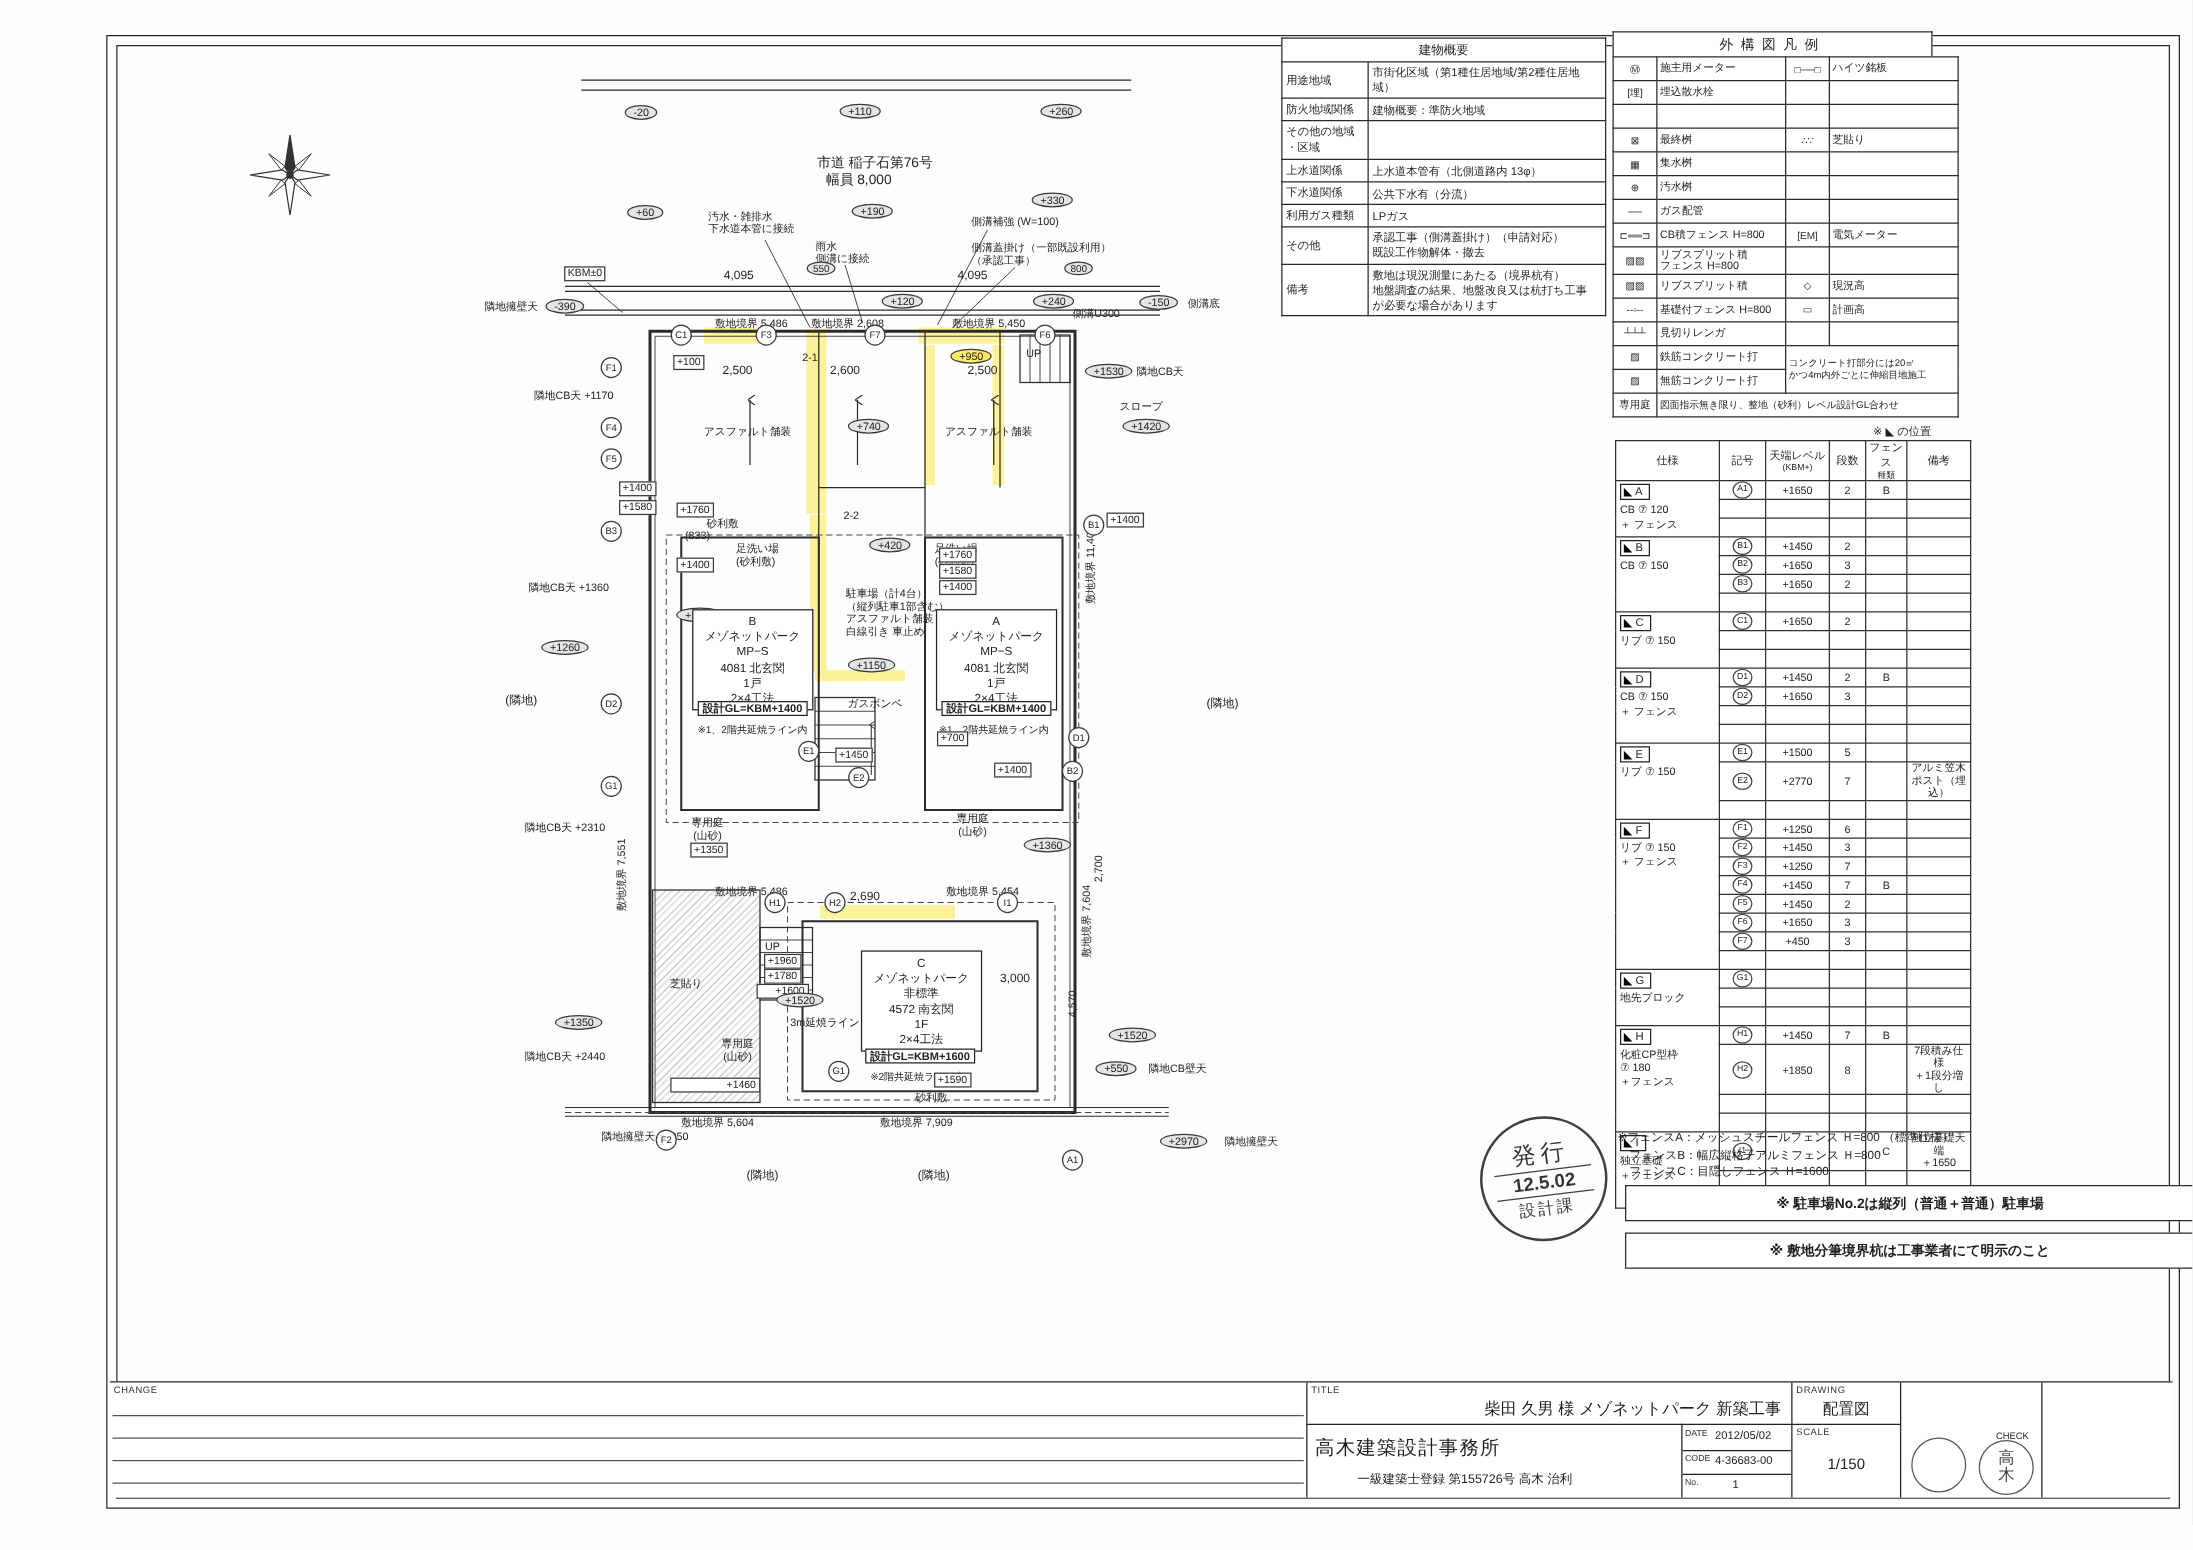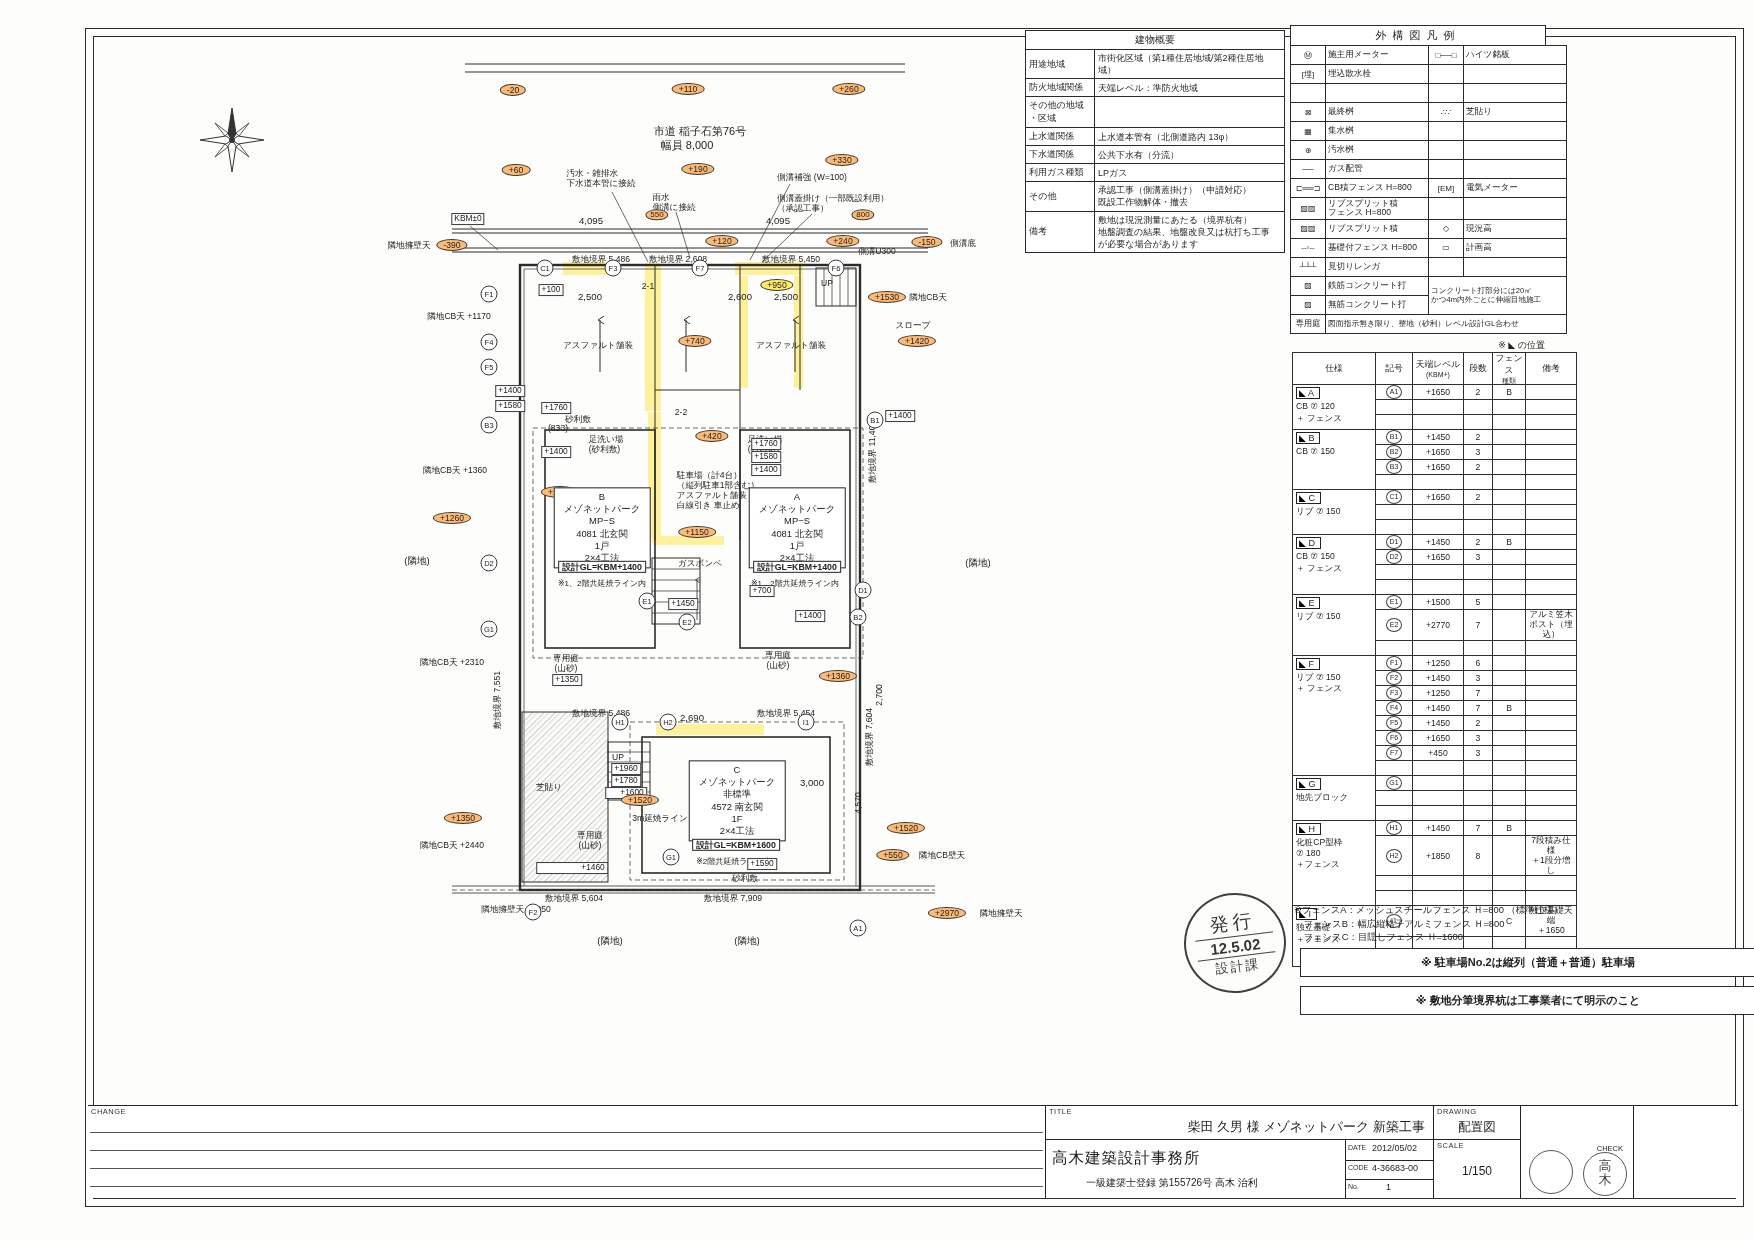--- a/index.html
+++ b/index.html
@@ -9,21 +9,21 @@
   .frame-outer{position:absolute;left:85px;top:28px;width:1657px;height:1177px;border:1.6px solid #2a2a2a;}
   .frame-inner{position:absolute;left:93px;top:36px;width:1641px;height:1161px;border:1px solid #2a2a2a;}
   svg.plan{position:absolute;left:0;top:0;pointer-events:none;}
   
   #plan-labels{position:absolute;left:0;top:0;width:100%;height:100%;}
   .plb{position:absolute;transform:translate(-50%,-50%);white-space:pre-line;line-height:1.18;
        text-align:center;color:#222;}
   .t8{font-size:8px}.t9{font-size:8.6px}.t10{font-size:9.6px}.t11{font-size:11px}
   .left{text-align:left}
   .box{border:1px solid #3a3a3a;background:#fff;padding:0 2px;font-size:8.4px;white-space:nowrap;}
-  .dia{border:1px solid #3a3a3a;border-radius:50%;background:#fdba74;padding:0 6px;font-size:8.6px;white-space:nowrap;}
+  .dia{border:1px solid #3a3a3a;border-radius:50%;background:#e5e5e5;padding:0 6px;font-size:8.6px;white-space:nowrap;}
   .dia.small{padding:0 4px;font-size:8px}
   .dia.ylw{background:rgba(255,233,70,.85)}
   .circ{border:1px solid #3a3a3a;border-radius:50%;width:15px;height:15px;line-height:15px;
         font-size:7.6px;padding:0;background:#fff;text-align:center;}
   .bldg{border:1.4px solid #222;background:#fff;font-size:9.4px;padding:3px 9px;line-height:1.3;}
   .glbox{border:1px solid #222;background:#fff;font-size:8.8px;font-weight:bold;padding:0 3px;white-space:nowrap;}
   
   table{border-collapse:collapse;background:#fff;}
   
   .overview{position:absolute;left:1025px;top:30px;width:260px;font-size:9.5px;}
@@ -209,21 +209,21 @@
       <div class="plb dia" style="left: 452px; top: 245px;">-390</div>
       <div class="plb t9" style="left: 877px; top: 251px;">側溝U300</div>
       <div class="plb dia" style="left: 927px; top: 242px;">-150</div>
       <div class="plb t9" style="left: 963px; top: 243px;">側溝底</div>
       <div class="plb t9" style="left: 601px; top: 259px;">敷地境界 5,486</div>
       <div class="plb t9" style="left: 678px; top: 259px;">敷地境界 2,608</div>
       <div class="plb t9" style="left: 791px; top: 259px;">敷地境界 5,450</div>
       <div class="plb dia ylw" style="left: 777px; top: 285px;">+950</div>
       <div class="plb box" style="left: 551px; top: 290px;">+100</div>
       <div class="plb t10" style="left: 590px; top: 297px;">2,500</div>
-      <div class="plb t10" style="left: 740px; top: 297px;">2,600</div>
+      <div class="plb t10" style="left: 676px; top: 297px;">2,600</div>
       <div class="plb t10" style="left: 786px; top: 297px;">2,500</div>
       <div class="plb t9" style="left: 827px; top: 283px;">UP</div>
       <div class="plb t9" style="left: 648px; top: 286px;">2-1</div>
       <div class="plb t9" style="left: 681px; top: 412px;">2-2</div>
       <div class="plb dia" style="left: 887px; top: 297px;">+1530</div>
       <div class="plb t9" style="left: 928px; top: 297px;">隣地CB天</div>
       <div class="plb t9" style="left: 913px; top: 325px;">スロープ</div>
       <div class="plb dia" style="left: 917px; top: 341px;">+1420</div>
       <div class="plb t9" style="left: 459px; top: 316px;">隣地CB天 +1170</div>
       <div class="plb t9" style="left: 598px; top: 345px;">アスファルト舗装</div>
@@ -348,21 +348,21 @@
   <div class="overview">
     <div class="cap">建物概要</div>
     <table>
         <tbody id="overview-body">
           <tr>
             <th>用途地域</th>
             <td>市街化区域（第1種住居地域/第2種住居地域）</td>
           </tr>
           <tr>
             <th>防火地域関係</th>
-            <td>天端レベル：準防火地域</td>
+            <td>建物概要：準防火地域</td>
           </tr>
           <tr>
             <th>その他の地域
 ・区域</th>
             <td></td>
           </tr>
           <tr>
             <th>上水道関係</th>
             <td>上水道本管有（北側道路内 13φ）</td>
           </tr>

